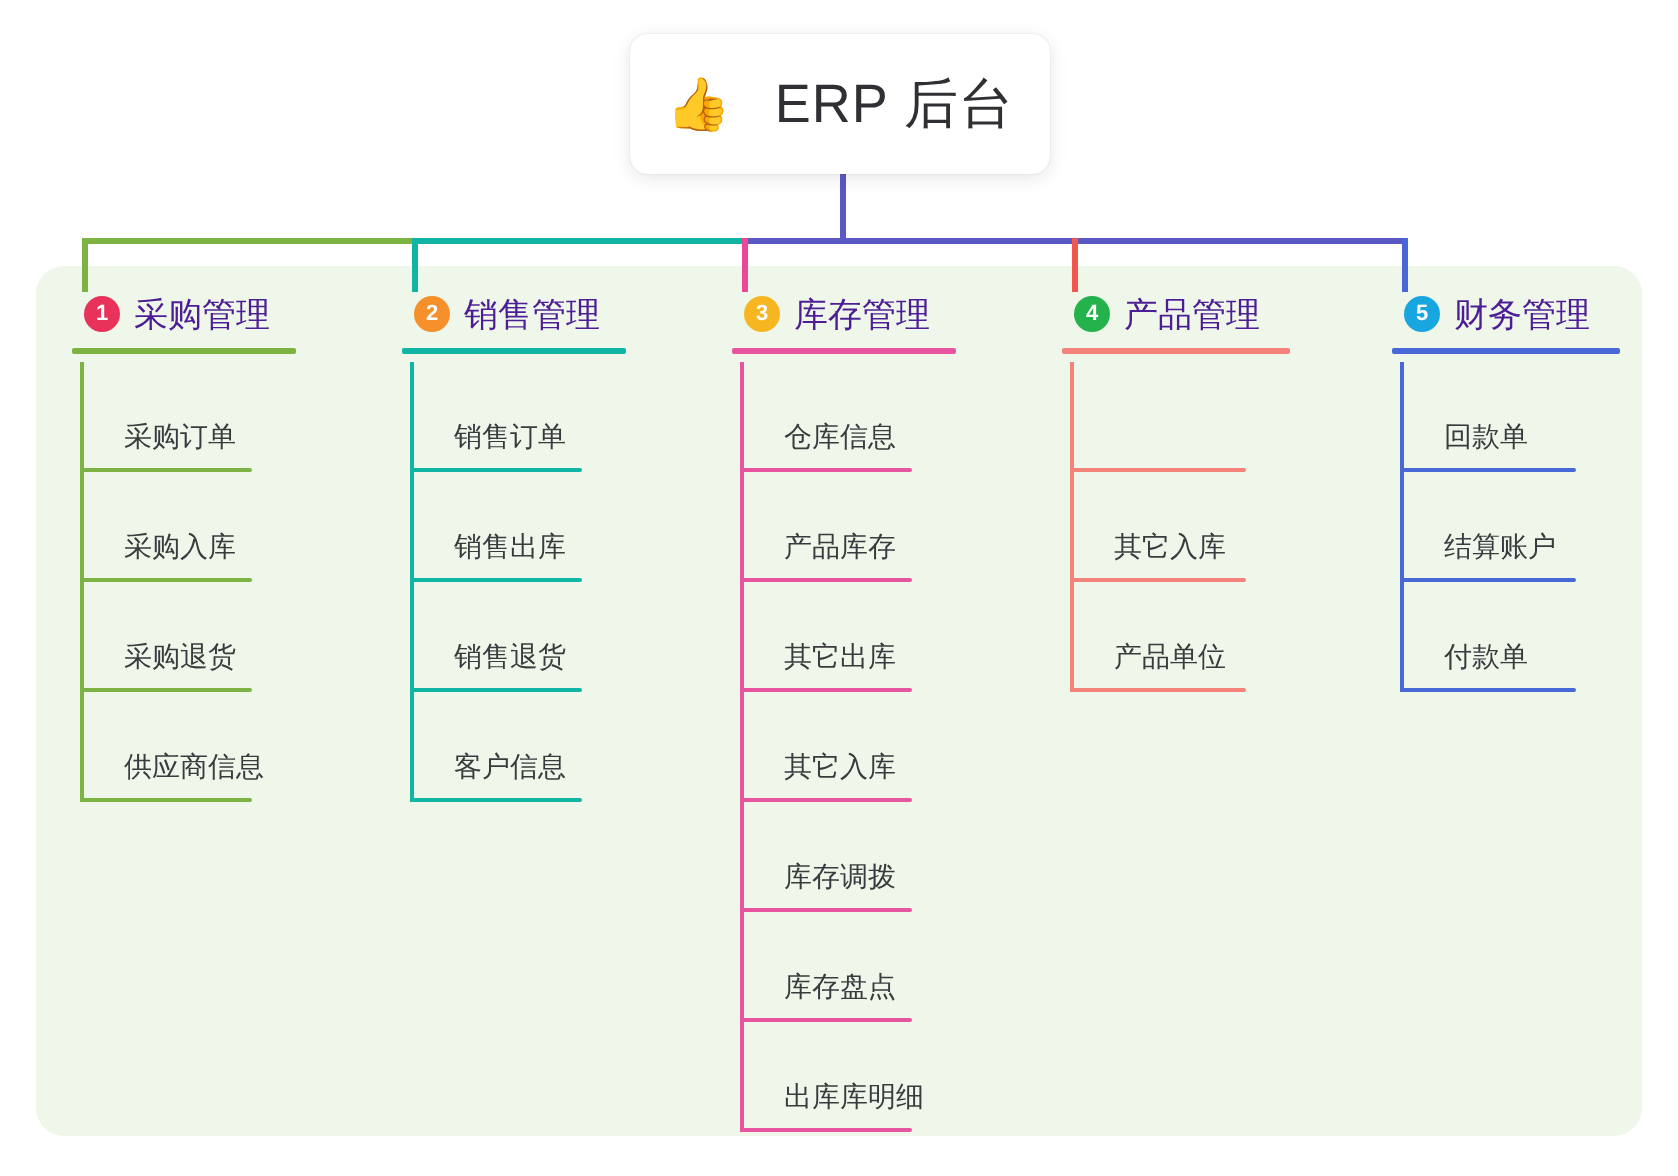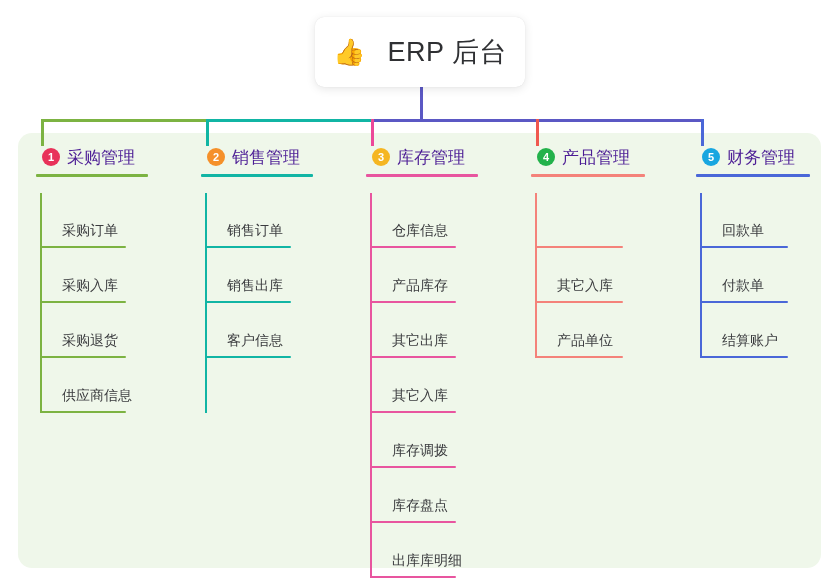--- a/index.html
+++ b/index.html
@@ -49,21 +49,21 @@
   }
   .badge {
     width: 18px; height: 18px; border-radius: 50%;
     color: #fff; font-size: 11px; font-weight: bold;
     display: flex; align-items: center; justify-content: center;
     flex: 0 0 18px;
   }
   .col-title { font-size: 17px; color: #4c1d95; white-space: nowrap; }
   .col-rule { height: 3px; margin-top: 6px; border-radius: 1px; }
 
-  .leaves { position: relative; margin-top: 16px; }
+  .leaves { position: relative; margin-top: 4px; }
   .spine { position: absolute; left: 4px; top: 0; width: 2px; }
   .leaf {
     position: relative;
     height: 55px;
     display: flex; flex-direction: column; justify-content: flex-end;
   }
   .leaf-label {
     font-size: 14px; color: #3a3b3e;
     padding-left: 26px; padding-bottom: 6px; white-space: nowrap;
   }
@@ -130,20 +130,24 @@
           <div class="spine" style="background: rgb(17, 181, 164); height: 220px;"></div>
           <div class="leaf">
             <div class="leaf-label">销售订单</div>
             <div class="leaf-rule" style="background: rgb(17, 181, 164); width: 86px;"></div>
           </div>
           <div class="leaf">
             <div class="leaf-label">销售出库</div>
             <div class="leaf-rule" style="background: rgb(17, 181, 164); width: 86px;"></div>
           </div>
           <div class="leaf">
+            <div class="leaf-label">销售退货</div>
+            <div class="leaf-rule" style="background: rgb(17, 181, 164); width: 86px;"></div>
+          </div>
+          <div class="leaf">
             <div class="leaf-label">客户信息</div>
             <div class="leaf-rule" style="background: rgb(17, 181, 164); width: 86px;"></div>
           </div>
         </div>
       </div>
       <div class="col" style="left: 366px; width: 150px;">
         <div class="col-head">
           <span class="badge" style="background: rgb(245, 182, 34);">3</span>
           <span class="col-title">库存管理</span>
         </div>
@@ -207,24 +211,24 @@
           <span class="col-title">财务管理</span>
         </div>
         <div class="col-rule" style="background: rgb(74, 103, 216); width: 114px;"></div>
         <div class="leaves">
           <div class="spine" style="background: rgb(74, 103, 216); height: 165px;"></div>
           <div class="leaf">
             <div class="leaf-label">回款单</div>
             <div class="leaf-rule" style="background: rgb(74, 103, 216); width: 88px;"></div>
           </div>
           <div class="leaf">
+            <div class="leaf-label">结算账户</div>
+            <div class="leaf-rule" style="background: rgb(74, 103, 216); width: 88px;"></div>
+          </div>
+          <div class="leaf">
             <div class="leaf-label">付款单</div>
             <div class="leaf-rule" style="background: rgb(74, 103, 216); width: 88px;"></div>
           </div>
-          <div class="leaf">
-            <div class="leaf-label">结算账户</div>
-            <div class="leaf-rule" style="background: rgb(74, 103, 216); width: 88px;"></div>
-          </div>
         </div>
       </div>
     </div>
 
 </div>
 
 </body></html>

